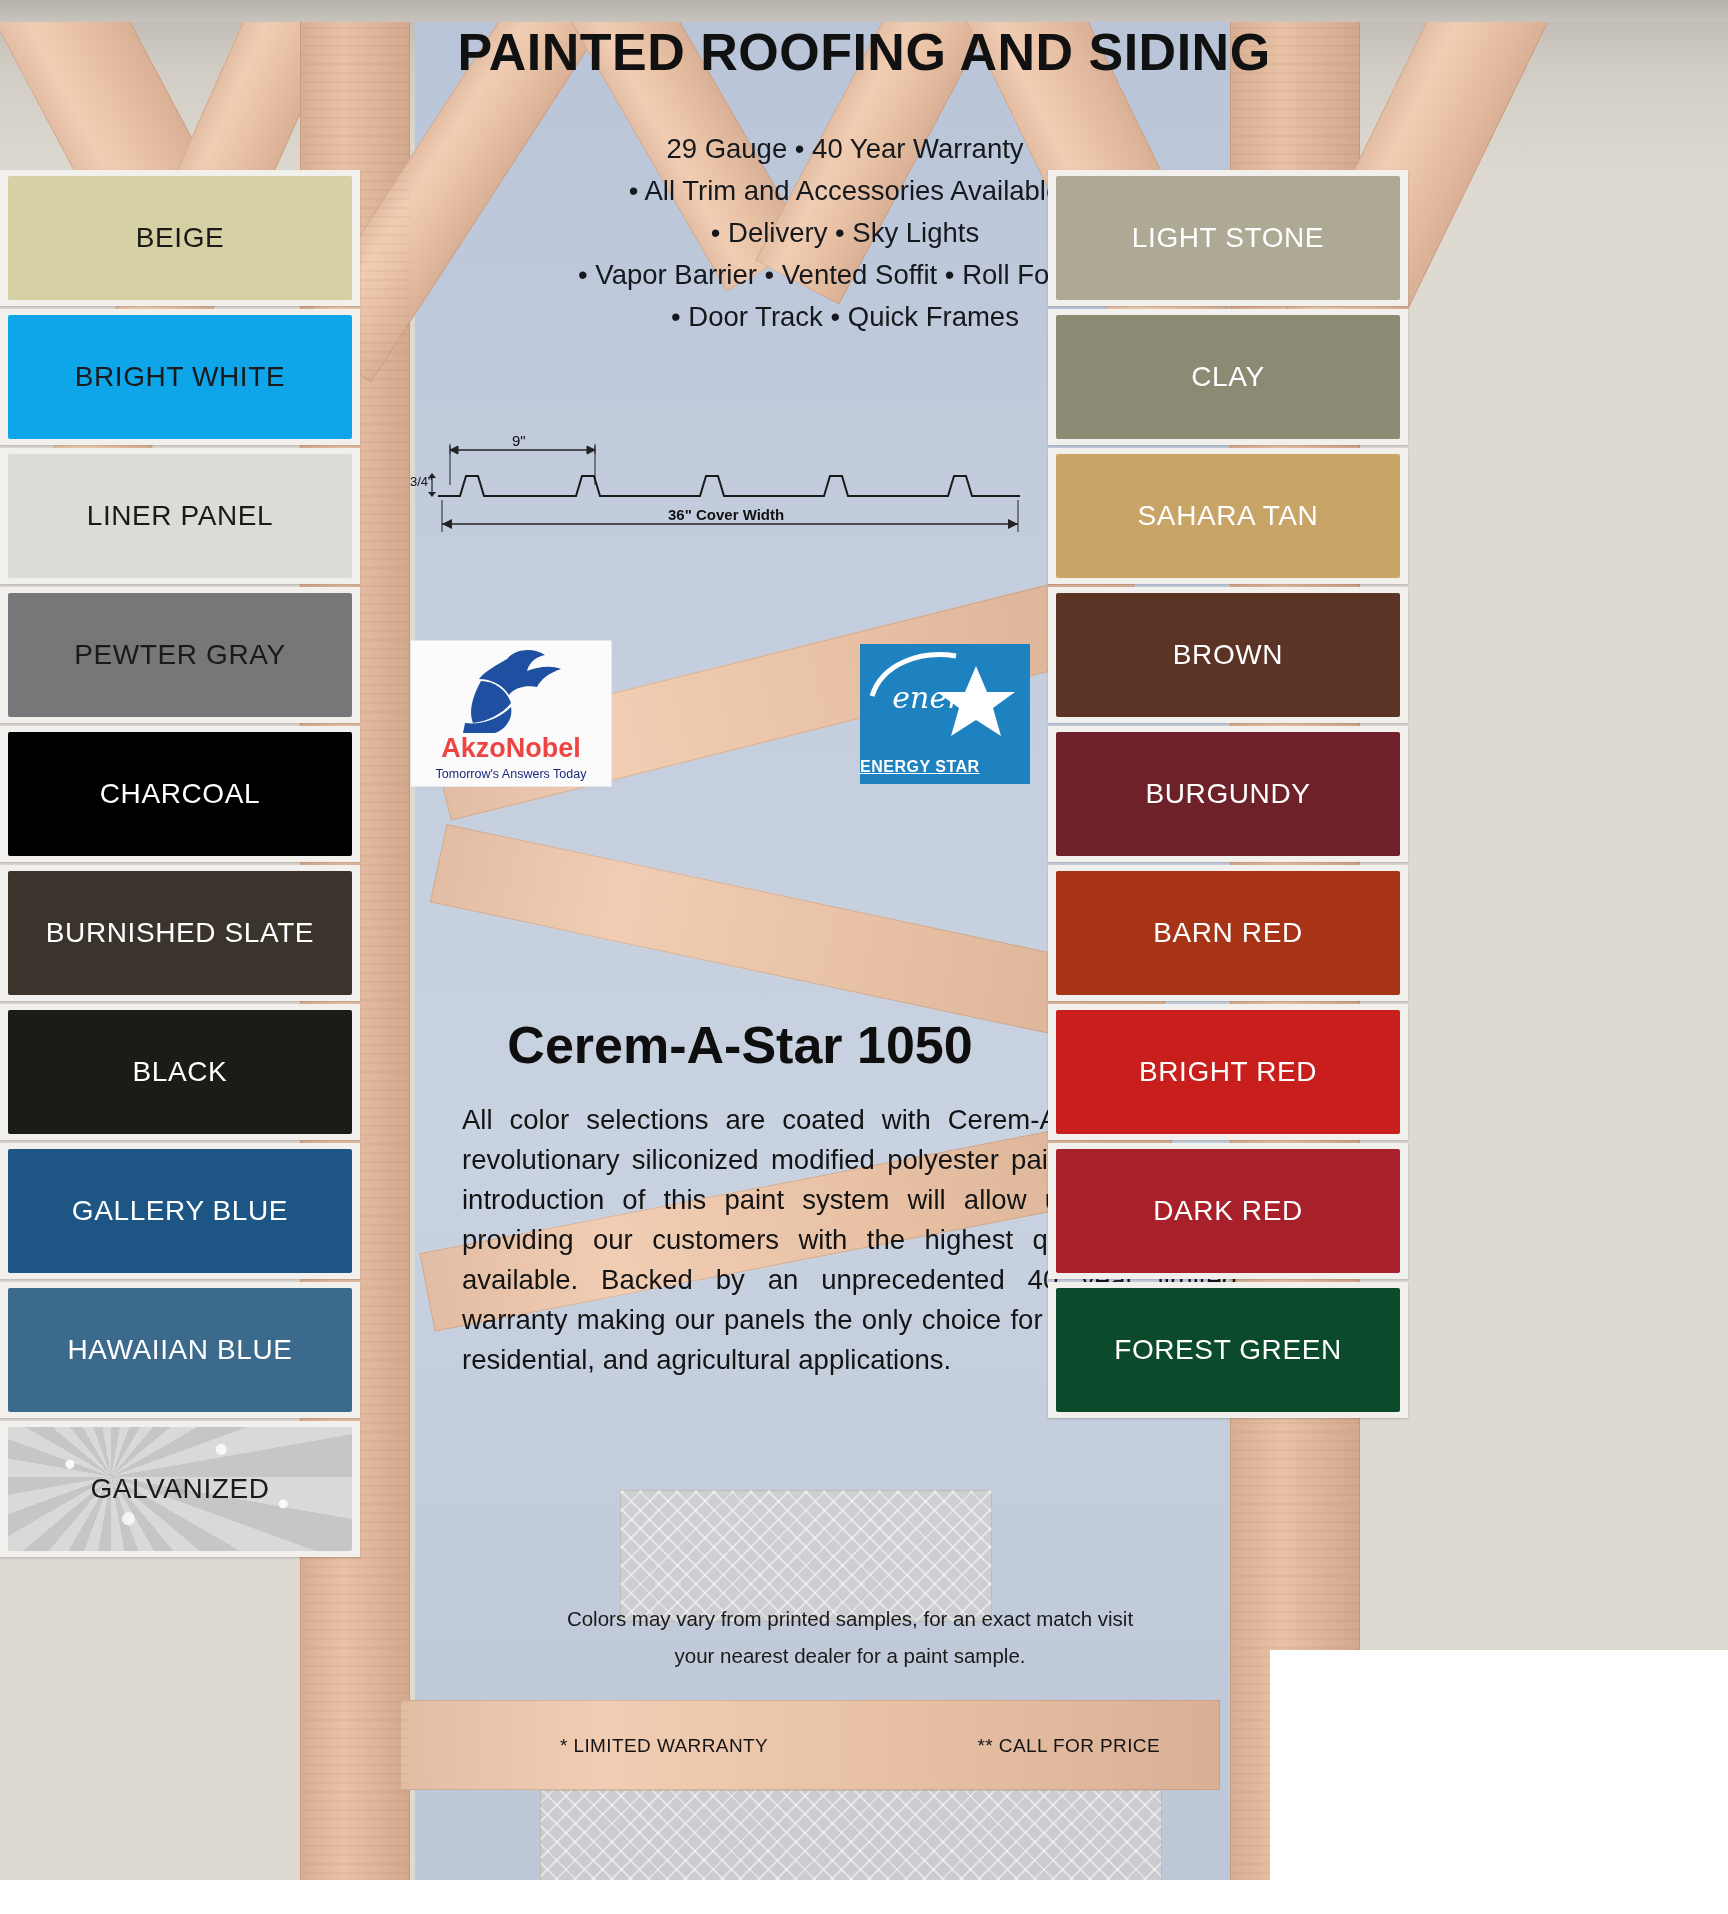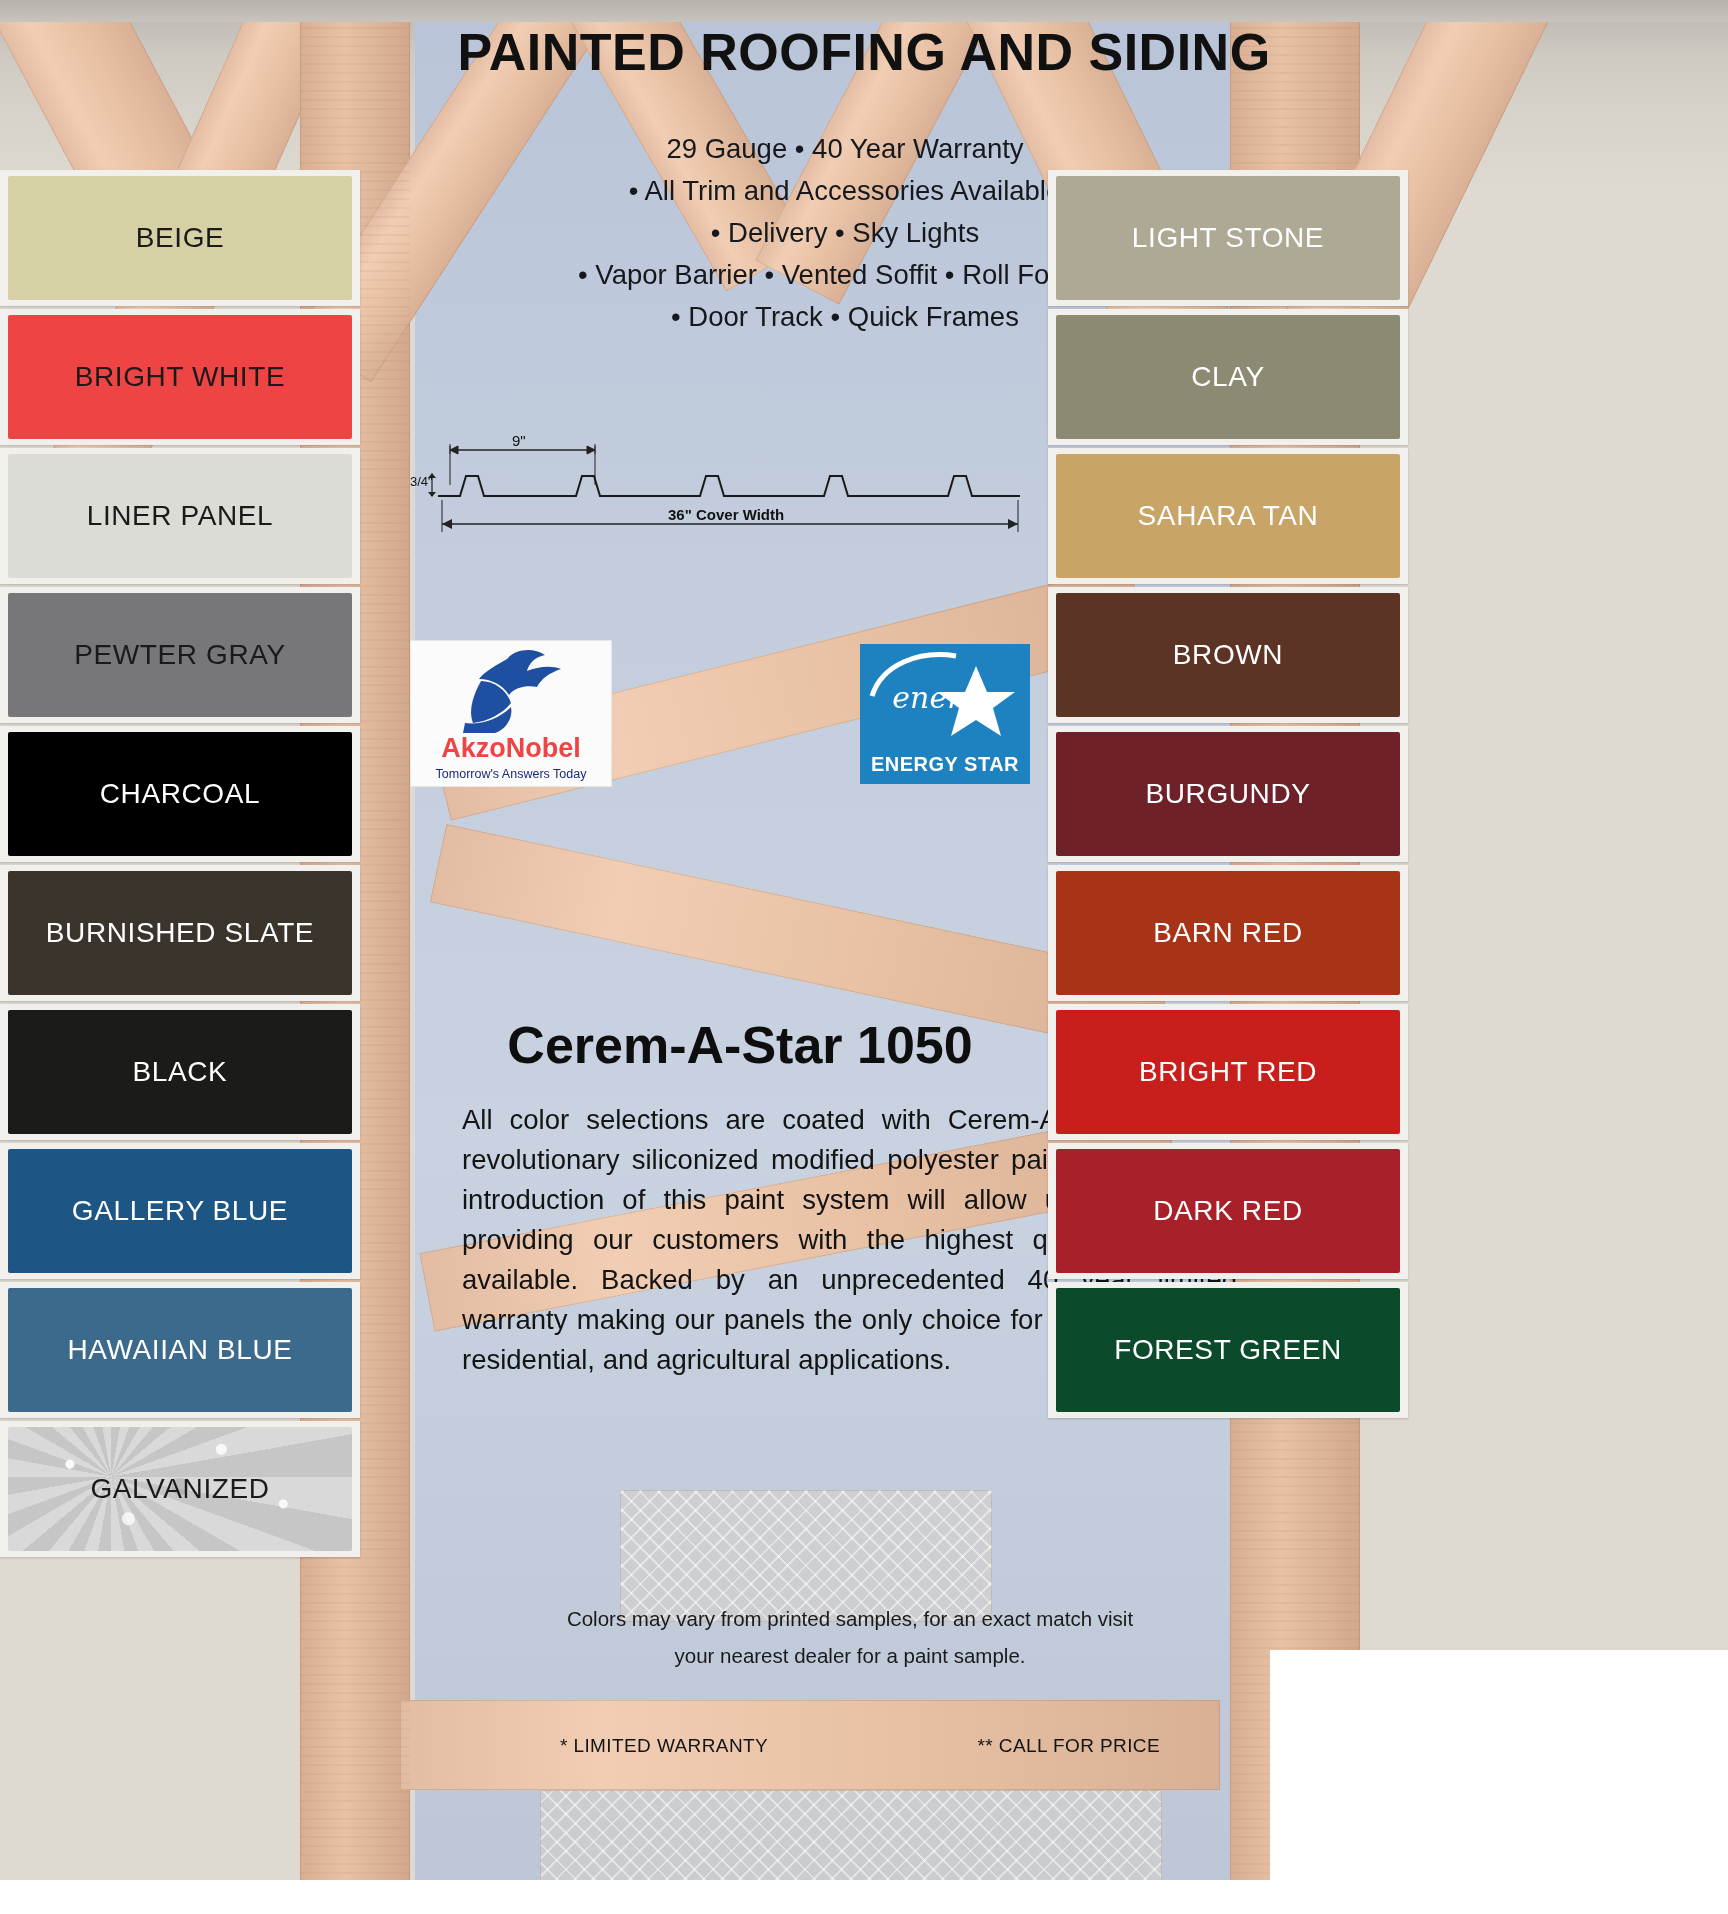--- a/index.html
+++ b/index.html
@@ -157,22 +157,22 @@
   .akzo-tag {
     position:absolute; left:0; right:0; top: 126px; text-align:center;
     font-size: 12.5px; color:#1b2a7a;
   }
   .estar {
     position:absolute; left: 450px; top: 4px;
     width: 170px; height: 140px;
     background: #1f82c0;
   }
   .estar-word {
-    position:absolute; left:0; right:0; bottom: 8px; text-align:center;
-    color:#fff; font-size: 20px; font-weight: bold; letter-spacing:.5px;
+    position:absolute; left:0; right:0; bottom: 8px; 
+    color:#fff; font-size: 16px; font-weight: bold; letter-spacing:.5px;text-decoration:underline;
   }
   .estar-script {
     position:absolute; left:0; right:0; top: 36px; text-align:center;
     color:#fff; font-size: 30px; font-style: italic; font-family:"DejaVu Serif", serif;
   }
 
   .product-title {
     position: absolute;
     left: 420px; top: 1015px; width: 640px;
     text-align: center;
@@ -309,21 +309,21 @@
     <span>** CALL FOR PRICE</span>
   </div>
 
   <div class="col col-left">
     <div class="swatch-wrap">
       <div class="swatch light" style="background:#d6d1a4;">
         <span class="lbl">BEIGE</span>
       </div>
     </div>
     <div class="swatch-wrap">
-      <div class="swatch light" style="background:#ef4444;">
+      <div class="swatch light" style="background:#0ea5e9;">
         <span class="lbl">BRIGHT WHITE</span>
       </div>
     </div>
     <div class="swatch-wrap">
 
       <div class="swatch light" style="background:#dcdcd6;">
         <span class="lbl">LINER PANEL</span>
       </div>
     </div>
     <div class="swatch-wrap">

